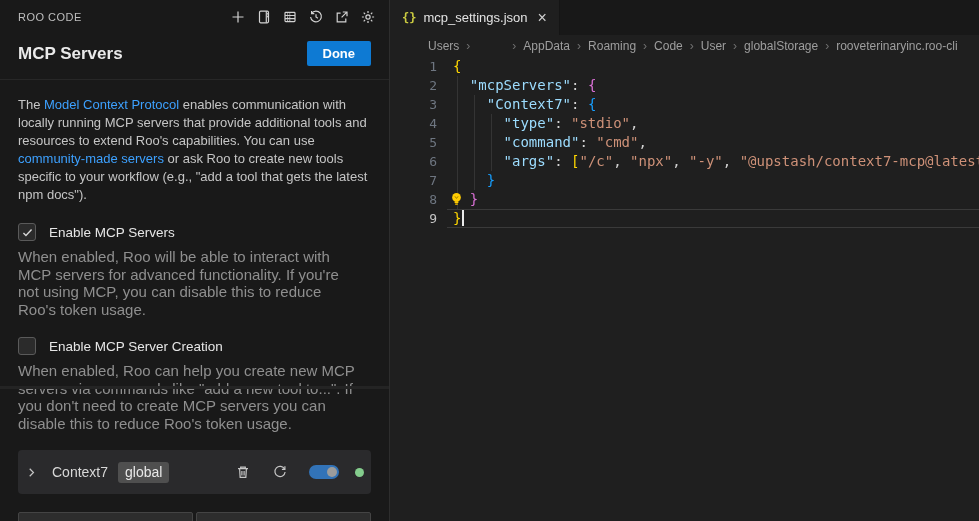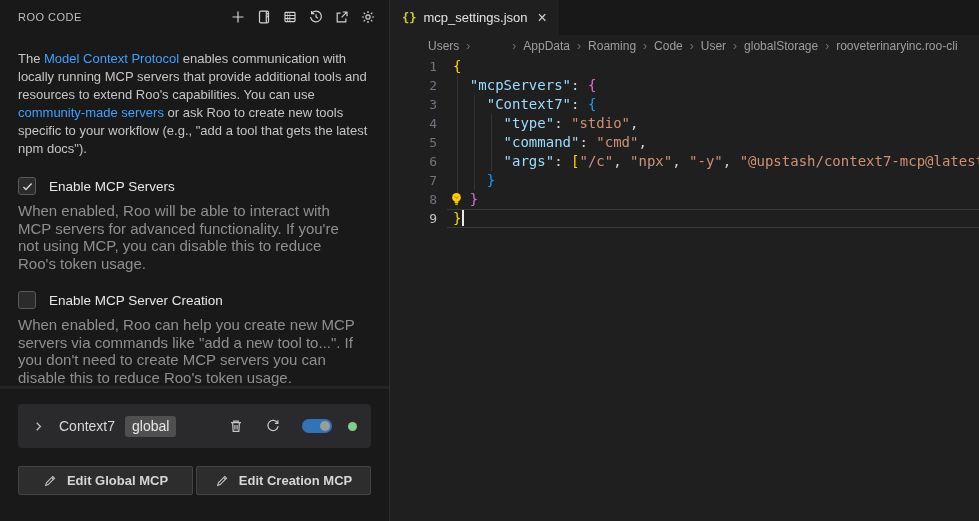--- a/index.html
+++ b/index.html
@@ -21,21 +21,21 @@
   .desc { margin:16px 18px 0 18px; font-size:13px; line-height:18px; color:#c5c5c5; }
   .desc a { color:#3da1ff; text-decoration:none; cursor:pointer; }
 
   .section { margin:19px 18px 0 18px; }
   .chkrow { display:flex; align-items:center; gap:13px; }
   .checkbox { width:18px; height:18px; flex:none; background:#2b2b2b; border:1px solid #5a5a5a; border-radius:3px; display:flex; align-items:center; justify-content:center; color:#d7d7d7; cursor:pointer; }
   .checkbox svg { width:13px; height:13px; }
   .chklabel { font-size:13.5px; font-weight:normal; color:#e6e6e6; }
   .sdesc { margin:7px 12px 0 0; font-size:15px; line-height:17.5px; color:#8f8f8f; }
 
-  .server-row { margin:18px 18px 0 18px; height:44px; background:#2a2a2c; border-radius:4px; display:flex; align-items:center; padding:0 14px; cursor:pointer; }
+  .server-row { margin:18px 18px 0 18px; height:44px; background:#2a2a2c; border-radius:4px; display:flex; align-items:center; padding:0 7px; cursor:pointer; }
   .icn { display:flex; align-items:center; justify-content:center; color:#c6c6c6; }
   .icn svg { width:16px; height:16px; }
   .chev svg { width:13px; height:13px; }
   .sname { margin-left:14px; font-size:14px; color:#d8d8d8; }
   .badge { margin-left:10px; background:#4f4f4f; color:#e8e8e8; font-size:14px; padding:2.5px 7px; border-radius:3px; }
   .flexsp { flex:1; }
   .act { margin-left:21px; cursor:pointer; }
   .toggle { margin-left:21px; width:30px; height:14px; border-radius:8px; background:#3273b8; position:relative; cursor:pointer; flex:none; }
   .toggle .knob { position:absolute; right:2px; top:2px; width:10px; height:10px; border-radius:50%; background:#9c9c9c; }
   .statusdot { margin-left:16px; width:9px; height:9px; border-radius:50%; background:#84cd8d; flex:none; }
@@ -117,20 +117,24 @@
         </span>
         <span class="tb-icon">
           <svg viewBox="0 0 16 16" fill="none" stroke="currentColor" stroke-width="1.2">
             <circle cx="8" cy="8" r="2.1"></circle>
             <path d="M8 1.9v2M8 12.1v2M1.9 8h2M12.1 8h2M3.7 3.7l1.4 1.4M10.9 10.9l1.4 1.4M12.3 3.7l-1.4 1.4M5.1 10.9l-1.4 1.4"></path>
           </svg>
         </span>
       </div>
   </div>
 
+  <div class="header2">
+    <span class="h1">MCP Servers</span>
+    <button class="done">Done</button>
+  </div>
 
   <p class="desc" id="desc"><span>The </span><a>Model Context Protocol</a><span> enables communication with locally running MCP servers that provide additional tools and resources to extend Roo's capabilities. You can use </span><a>community-made servers</a><span> or ask Roo to create new tools specific to your workflow (e.g., "add a tool that gets the latest npm docs").</span></p>
 
   <div class="section">
     <div class="chkrow">
       <span class="checkbox" id="chk0">
           <svg viewBox="0 0 16 16" fill="none" stroke="currentColor" stroke-width="1.7">
             <path d="M3 8.6l3.1 3L13 4.3"></path>
           </svg>
         </span>

